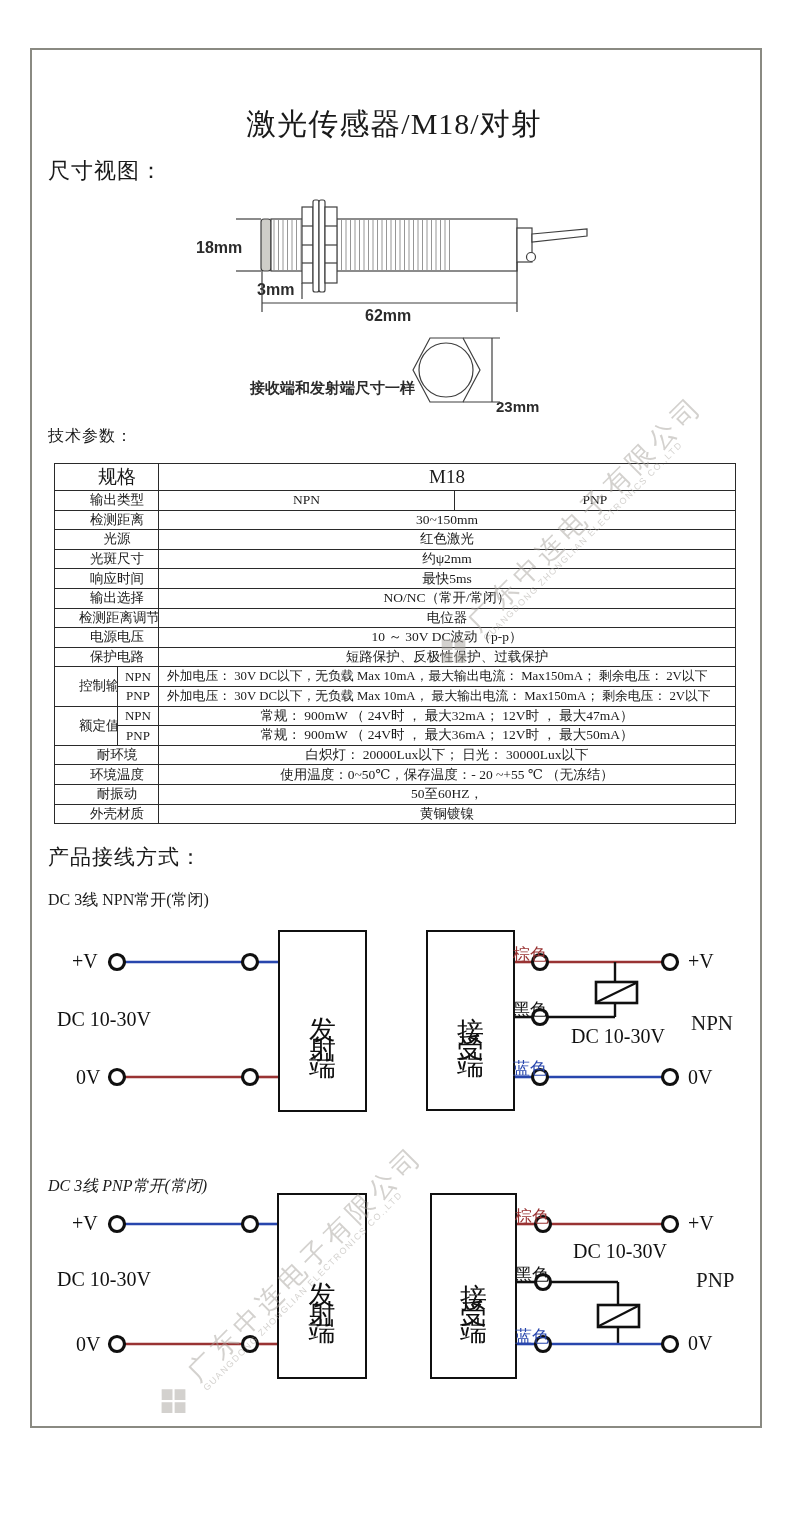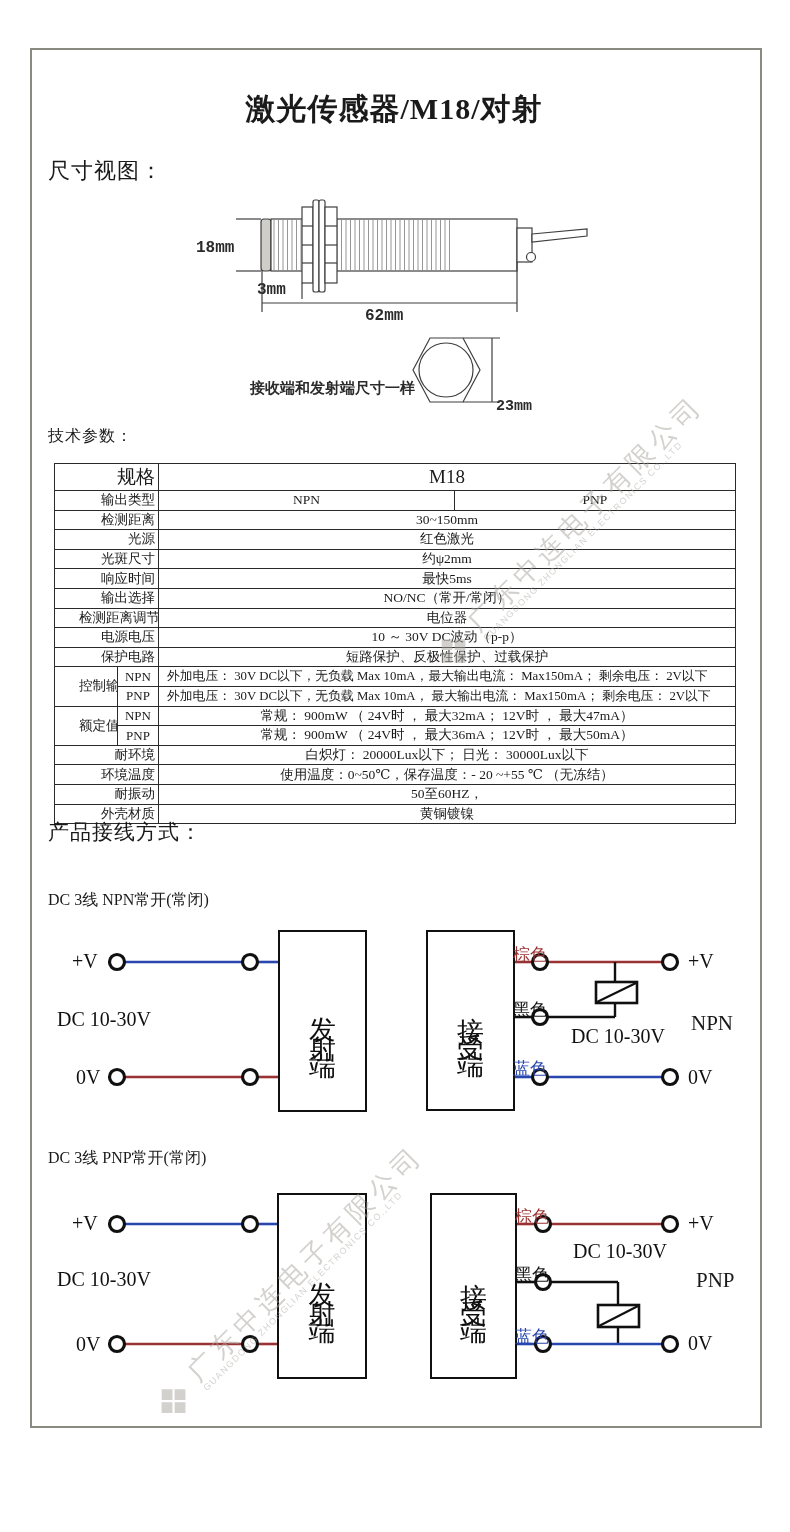--- a/index.html
+++ b/index.html
@@ -1,32 +1,32 @@
 <!DOCTYPE html>
 <html><head>
 <meta charset="utf-8">
 <style>
   html,body{margin:0;padding:0;background:#ffffff;}
   .page{position:relative;width:790px;height:1532px;background:#ffffff;overflow:hidden;
         font-family:"Liberation Serif","DejaVu Serif",serif;color:#1a1a1a;}
   .frame{position:absolute;left:30px;top:48px;width:728px;height:1376px;
          border:2px solid #8a8a82;background:transparent;}
-  .title{position:absolute;left:30px;top:89px;width:728px;text-align:center;
-         font-size:30px;font-weight:bold;letter-spacing:1px;}
+  .title{position:absolute;left:30px;top:104px;width:728px;text-align:center;
+         font-size:30px;font-weight:normal;letter-spacing:1px;}
   .h-sec{position:absolute;left:48px;font-size:22px;letter-spacing:1px;}
   .h-sub{position:absolute;left:48px;font-size:16px;}
-  .dimlabel{position:absolute;font-family:Liberation Mono, monospace;
+  .dimlabel{position:absolute;font-family:Liberation Sans, sans-serif;
             font-weight:bold;color:#2b2b2b;}
   svg{position:absolute;}
   
   table.spec{position:absolute;left:54px;top:463px;width:681px;border-collapse:collapse;
              table-layout:fixed;font-size:13.5px;}
   table.spec td{border:1.2px solid #2a2a2a;padding:0 3px;height:18.6px;line-height:1.05;
                 text-align:center;vertical-align:middle;overflow:hidden;white-space:nowrap;}
-  table.spec td.label{text-align:right;padding-left:24px;}
+  table.spec td.label{text-align:center;padding-left:24px;}
   table.spec td.lg{font-size:19px;height:26px;}
   table.spec td.left{text-align:left;padding-left:8px;font-size:12.8px;}
   table.spec td.sub{font-size:13px;}
   
   .wbox{position:absolute;background:#ffffff;border:2px solid #101010;z-index:2;
         display:flex;align-items:center;justify-content:center;}
   .wbox .vtext{writing-mode:vertical-rl;text-orientation:upright;letter-spacing:17px;
                font-size:27px;color:#101010;}
   .wlabel{position:absolute;font-size:20px;color:#101010;z-index:3;white-space:nowrap;}
   .wsmall{position:absolute;font-size:17px;z-index:3;white-space:nowrap;}
@@ -215,21 +215,21 @@
           <td colspan="2" class="label">耐振动</td>
           <td colspan="2">50至60HZ，</td>
         </tr>
         <tr>
           <td colspan="2" class="label">外壳材质</td>
           <td colspan="2">黄铜镀镍</td>
         </tr>
       </tbody>
   </table>
 
-  <div class="h-sec" style="top:818px;font-size:21px;text-align:right;">产品接线方式：</div>
+  <div class="h-sec" style="top:843px;font-size:21px;text-align:right;">产品接线方式：</div>
   <div class="h-sub" style="top:890px;">DC 3线  NPN常开(常闭)</div>
 
   <svg style="left:40px;top:920px;z-index:1;" width="730" height="200" viewBox="40 920 730 200">
     <g fill="none">
       <line x1="124" y1="962" x2="243" y2="962" stroke="#2846ad" stroke-width="2.6"></line>
       <line x1="257" y1="962" x2="280" y2="962" stroke="#2846ad" stroke-width="2.6"></line>
       <line x1="124" y1="1077" x2="243" y2="1077" stroke="#993333" stroke-width="2.6"></line>
       <line x1="257" y1="1077" x2="280" y2="1077" stroke="#993333" stroke-width="2.6"></line>
       <line x1="511" y1="962" x2="533" y2="962" stroke="#993333" stroke-width="2.6"></line>
       <line x1="547" y1="962" x2="663" y2="962" stroke="#993333" stroke-width="2.6"></line>
@@ -264,21 +264,21 @@
   <div class="wlabel" style="left:57px;top:1008px;">DC 10-30V</div>
   <div class="wlabel" style="left:76px;top:1066px;">0V</div>
   <div class="wsmall" style="left:513px;top:943px;color:#993333;">棕色</div>
   <div class="wsmall" style="left:513px;top:998px;color:#101010;">黑色</div>
   <div class="wsmall" style="left:513px;top:1057px;color:#2846ad;">蓝色</div>
   <div class="wlabel" style="left:688px;top:950px;">+V</div>
   <div class="wlabel" style="left:571px;top:1025px;">DC 10-30V</div>
   <div class="wtype" style="left:691px;top:1011px;">NPN</div>
   <div class="wlabel" style="left:688px;top:1066px;">0V</div>
 
-  <div class="h-sub" style="top:1148px;">DC 3线  PNP常开(常闭)</div>
+  <div class="h-sub" style="top:1176px;font-style:italic;">DC 3线  PNP常开(常闭)</div>
 
   <svg style="left:40px;top:1185px;z-index:1;" width="730" height="200" viewBox="40 1185 730 200">
     <g fill="none">
       <line x1="124" y1="1224" x2="243" y2="1224" stroke="#2846ad" stroke-width="2.6"></line>
       <line x1="257" y1="1224" x2="279" y2="1224" stroke="#2846ad" stroke-width="2.6"></line>
       <line x1="124" y1="1344" x2="243" y2="1344" stroke="#993333" stroke-width="2.6"></line>
       <line x1="257" y1="1344" x2="279" y2="1344" stroke="#993333" stroke-width="2.6"></line>
       <line x1="513" y1="1224" x2="536" y2="1224" stroke="#993333" stroke-width="2.6"></line>
       <line x1="550" y1="1224" x2="663" y2="1224" stroke="#993333" stroke-width="2.6"></line>
       <line x1="513" y1="1282" x2="536" y2="1282" stroke="#101010" stroke-width="2.6"></line>

